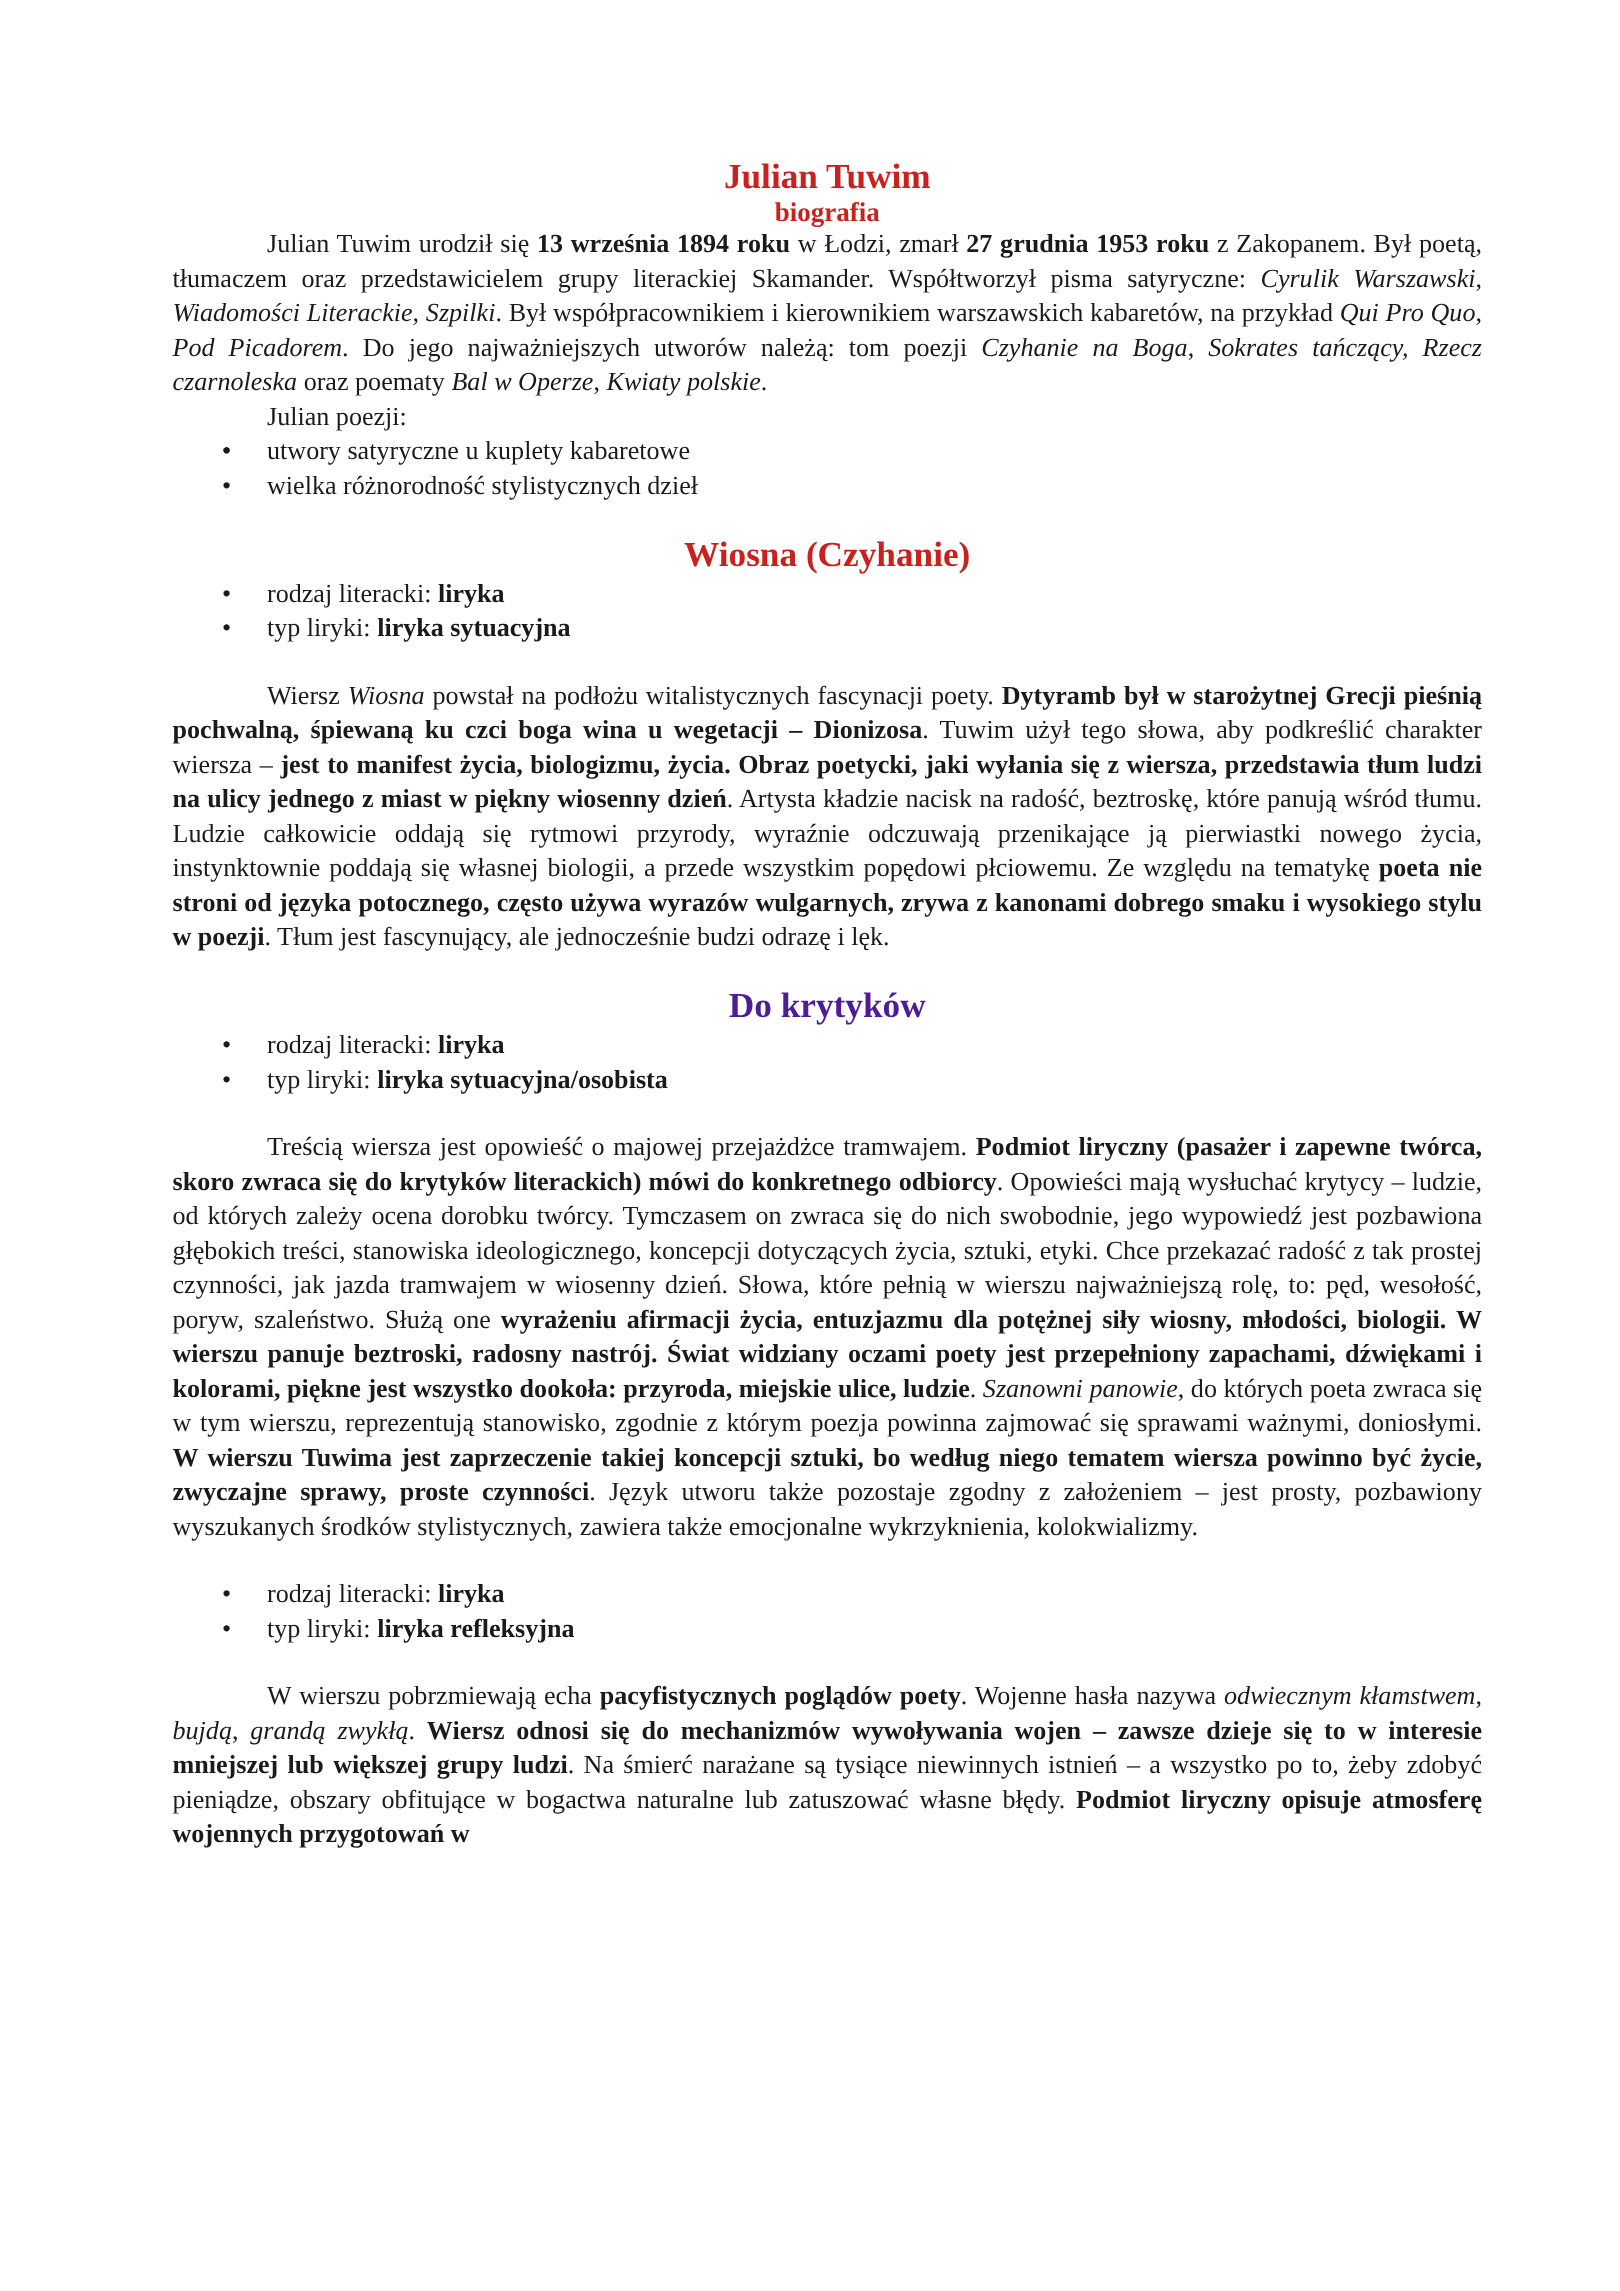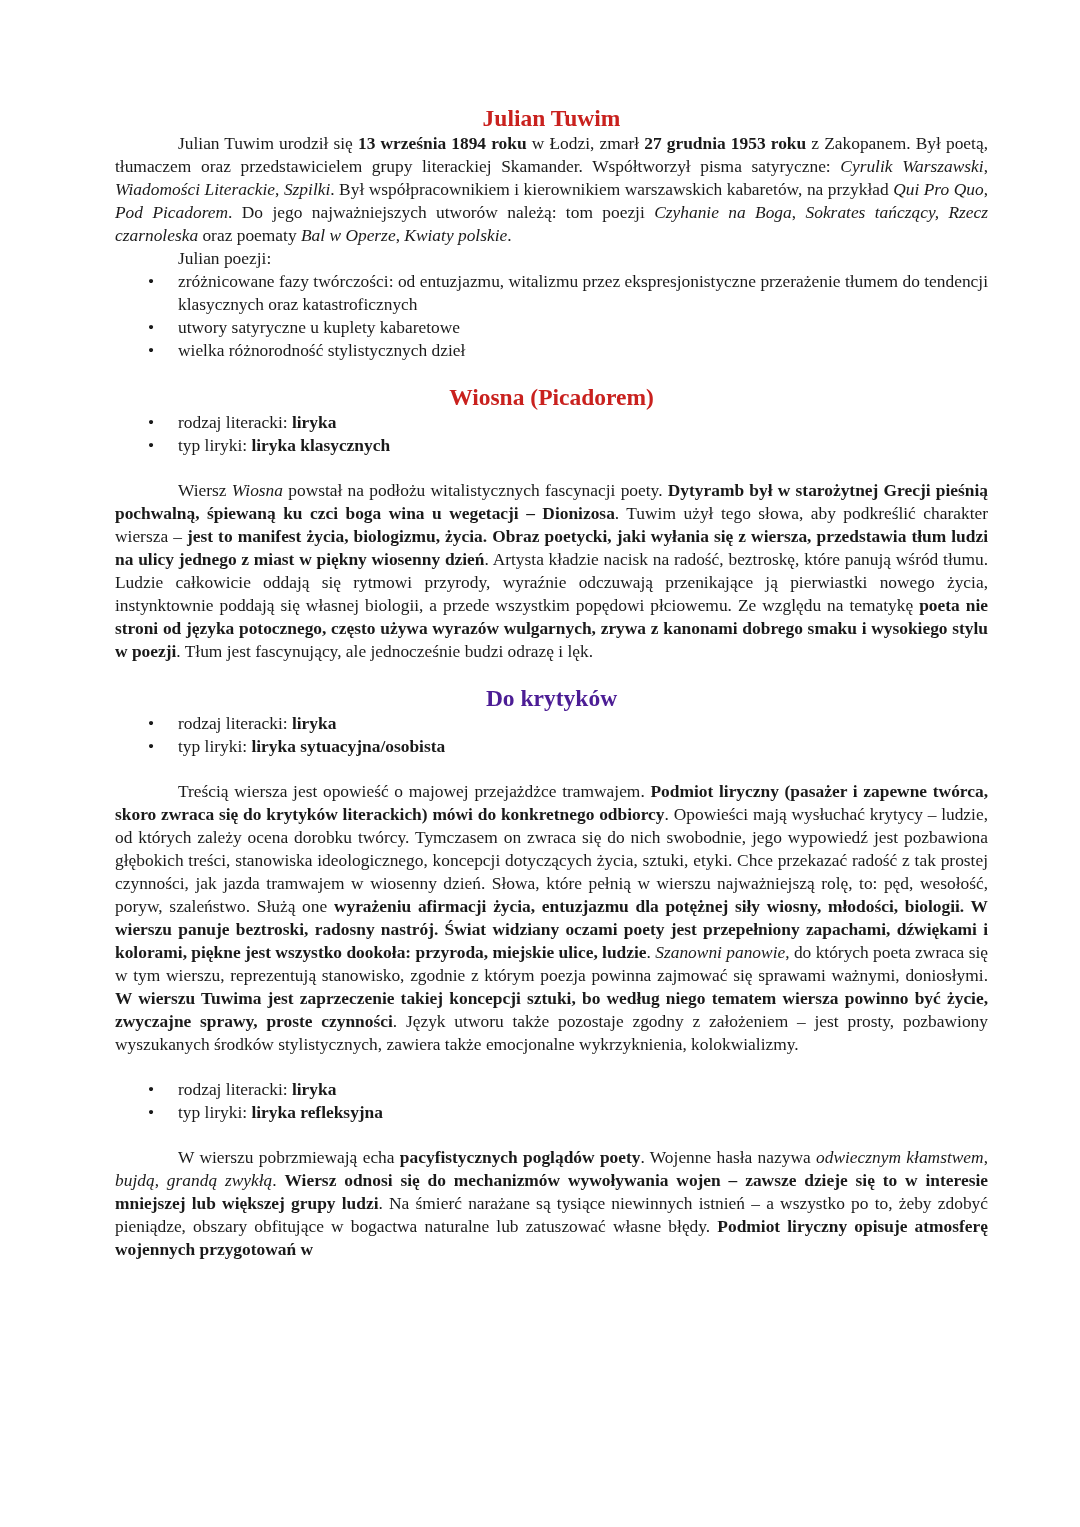--- a/index.html
+++ b/index.html
@@ -18,33 +18,34 @@
   ul.bullets li .bullet { position: absolute; left: 33px; top: 0; }
   .gap-m { height: 22px; }
   .b { font-weight: bold; }
   .i { font-style: italic; }
 </style>
 </head>
 <body>
 
 <div class="page">
   <h1 class="h-title" style="color: rgb(201, 33, 30);">Julian Tuwim</h1>
+  <h2 class="h-sub" style="color: rgb(201, 33, 30);">biografia</h2>
   <p class="para"><span>Julian Tuwim urodził się </span><span class="b">13 września 1894 roku</span><span> w Łodzi, zmarł </span><span class="b">27 grudnia 1953 roku</span><span> z Zakopanem. Był poetą, tłumaczem oraz przedstawicielem grupy literackiej Skamander. Współtworzył pisma satyryczne: </span><span class="i">Cyrulik Warszawski</span><span>, </span><span class="i">Wiadomości Literackie</span><span>, </span><span class="i">Szpilki</span><span>. Był współpracownikiem i kierownikiem warszawskich kabaretów, na przykład </span><span class="i">Qui Pro Quo</span><span>, </span><span class="i">Pod Picadorem</span><span>. Do jego najważniejszych utworów należą: tom poezji </span><span class="i">Czyhanie na Boga</span><span>, </span><span class="i">Sokrates tańczący, Rzecz czarnoleska</span><span> oraz poematy </span><span class="i">Bal w Operze</span><span>, </span><span class="i">Kwiaty polskie</span><span>.</span></p>
   <p class="plain">Julian poezji:</p>
   <ul class="bullets">
-    <li><span class="bullet">•</span><span>zróżnicowane fazy twórczości: od entuzjazmu, witalizmu przez ekspresjonistyczne przerażenie tłumem do tendencji klasycznych oraz katastroficznych</span></li>
+    <li><span class="bullet">•</span></li>
     <li><span class="bullet">•</span><span>utwory satyryczne u kuplety kabaretowe</span></li>
     <li><span class="bullet">•</span><span>wielka różnorodność stylistycznych dzieł</span></li>
   </ul>
 
   <div class="gap-m"></div>
-  <h2 class="h-section" style="color: rgb(201, 33, 30);">Wiosna (Picadorem)</h2>
+  <h2 class="h-section" style="color: rgb(201, 33, 30);">Wiosna (Czyhanie)</h2>
   <ul class="bullets">
     <li><span class="bullet">•</span><span>rodzaj literacki: </span><span class="b">liryka</span></li>
-    <li><span class="bullet">•</span><span>typ liryki: </span><span class="b">liryka klasycznych</span></li>
+    <li><span class="bullet">•</span><span>typ liryki: </span><span class="b">liryka sytuacyjna</span></li>
   </ul>
   <div class="gap-m"></div>
   <p class="para"><span>Wiersz </span><span class="i">Wiosna</span><span> powstał na podłożu witalistycznych fascynacji poety. </span><span class="b">Dytyramb był w starożytnej Grecji pieśnią pochwalną, śpiewaną ku czci boga wina u wegetacji – Dionizosa</span><span>. Tuwim użył tego słowa, aby podkreślić charakter wiersza – </span><span class="b">jest to manifest życia, biologizmu, życia. Obraz poetycki, jaki wyłania się z wiersza, przedstawia tłum ludzi na ulicy jednego z miast w piękny wiosenny dzień</span><span>. Artysta kładzie nacisk na radość, beztroskę, które panują wśród tłumu. Ludzie całkowicie oddają się rytmowi przyrody, wyraźnie odczuwają przenikające ją pierwiastki nowego życia, instynktownie poddają się własnej biologii, a przede wszystkim popędowi płciowemu. Ze względu na tematykę </span><span class="b">poeta nie stroni od języka potocznego, często używa wyrazów wulgarnych, zrywa z kanonami dobrego smaku i wysokiego stylu w poezji</span><span>. Tłum jest fascynujący, ale jednocześnie budzi odrazę i lęk.</span></p>
 
   <div class="gap-m"></div>
   <h2 class="h-section" style="color: #4c1d95;">Do krytyków</h2>
   <ul class="bullets">
     <li><span class="bullet">•</span><span>rodzaj literacki: </span><span class="b">liryka</span></li>
     <li><span class="bullet">•</span><span>typ liryki: </span><span class="b">liryka sytuacyjna/osobista</span></li>
   </ul>

